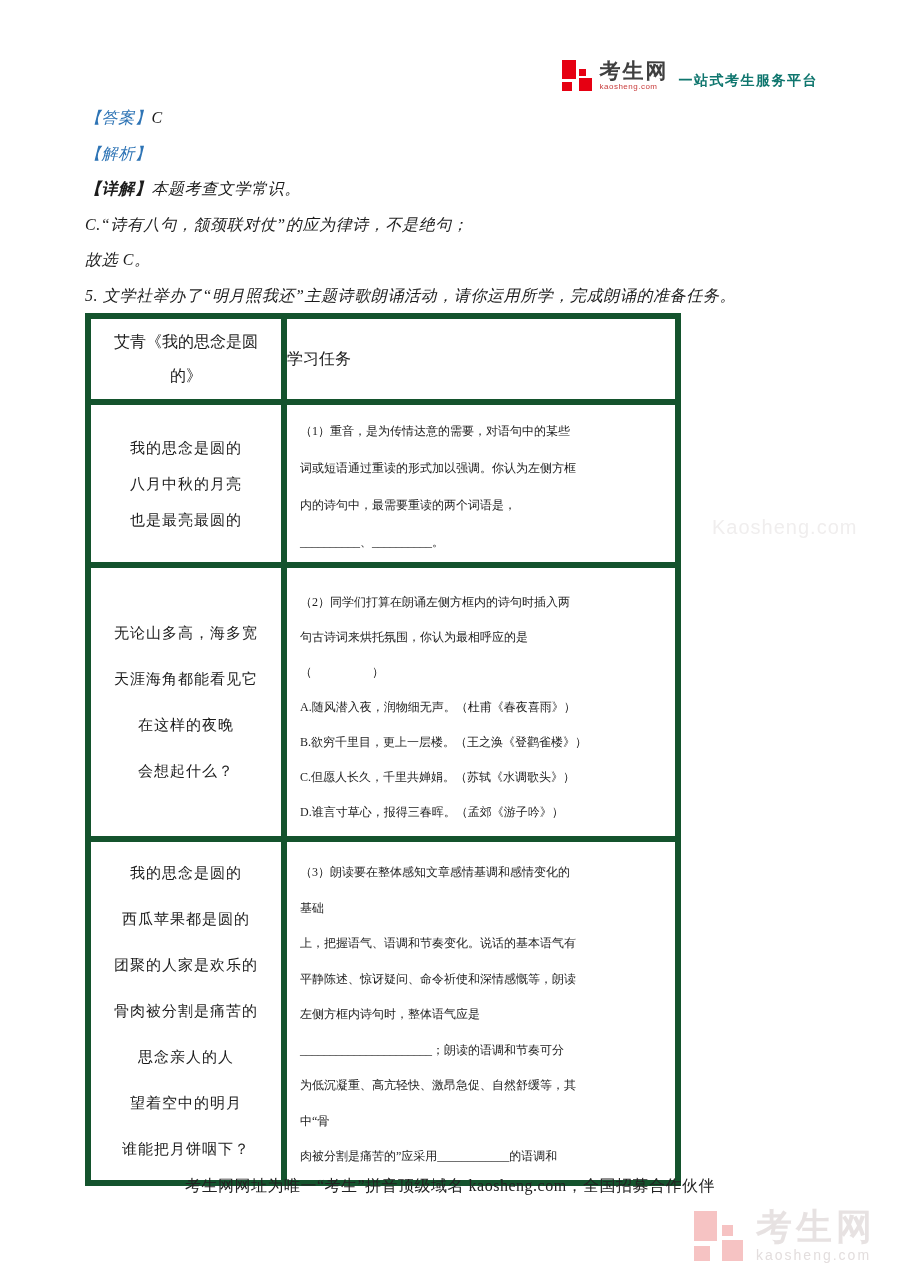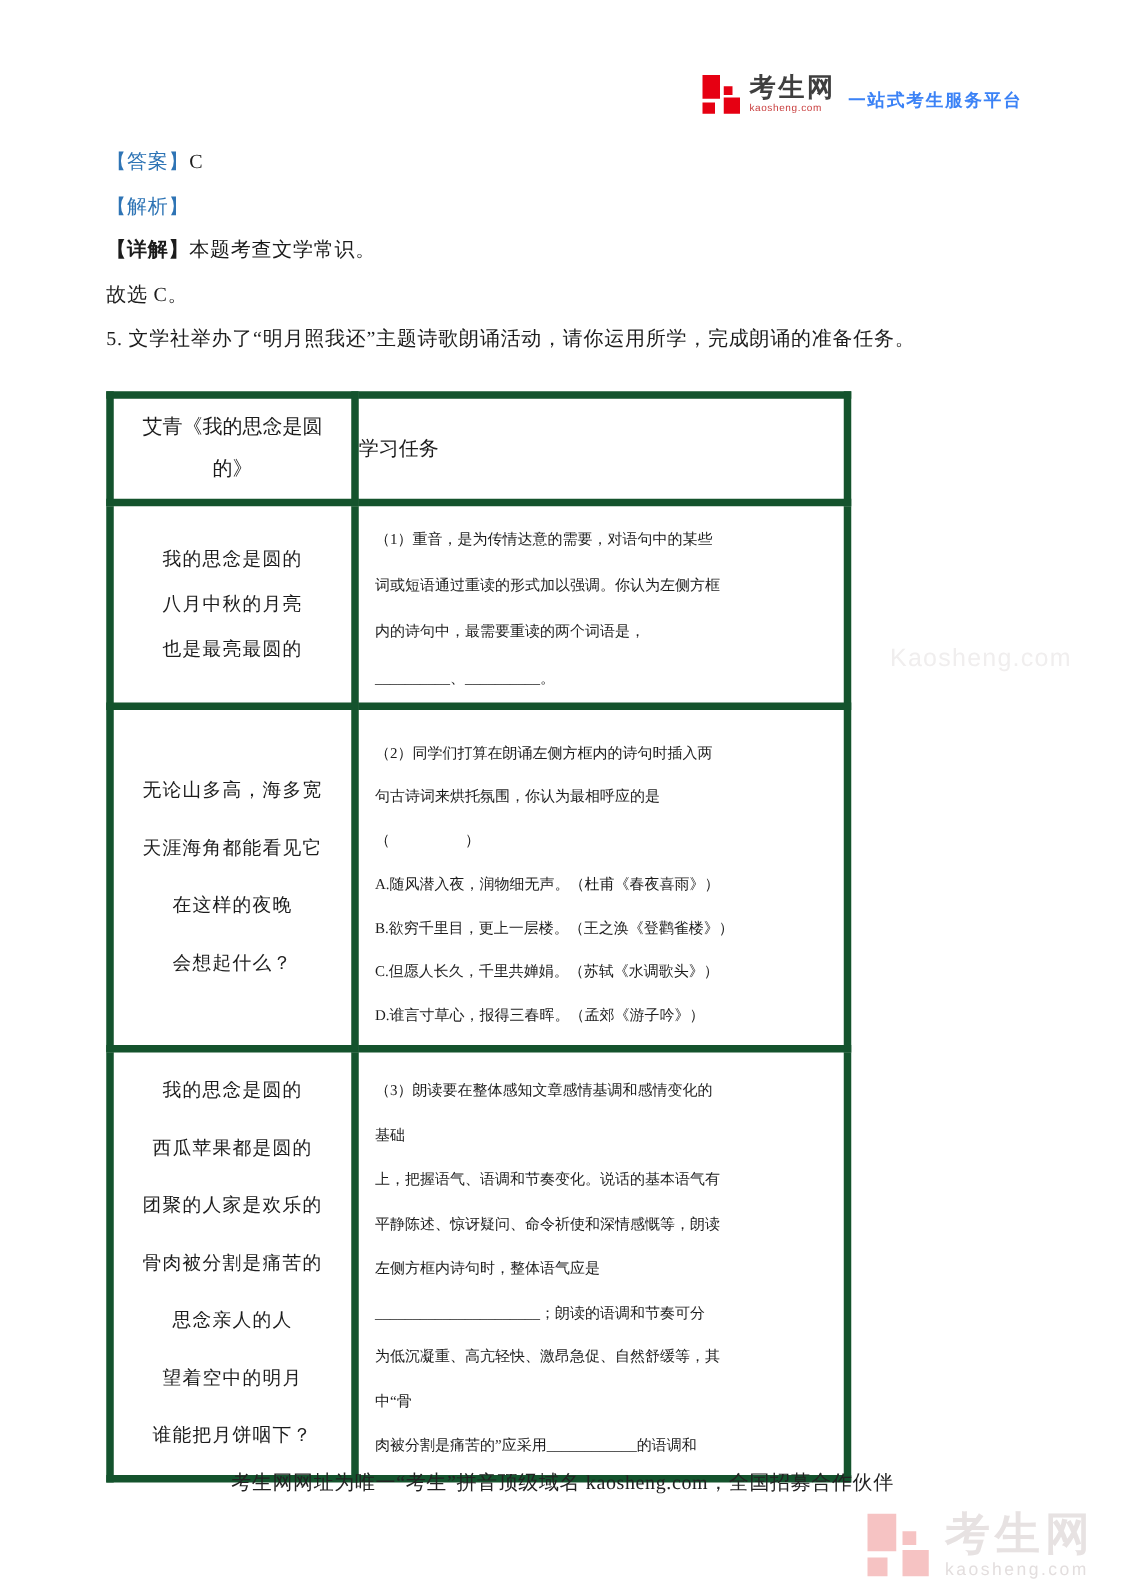--- a/index.html
+++ b/index.html
@@ -16,24 +16,24 @@
   .blk-a { left:0; top:0; width:14px; height:19px; }
   .blk-b { left:0; top:22px; width:10px; height:9px; }
   .blk-c { left:17px; top:9px; width:7px; height:7px; }
   .blk-d { left:17px; top:18px; width:13px; height:13px; }
   .brand-text { margin-left:6px; display:flex; flex-direction:column; line-height:1; }
   .brand-name { font-family:"Liberation Sans","DejaVu Sans",sans-serif; font-weight:bold;
     font-size:21px; color:#3f3f3f; letter-spacing:2px; }
   .brand-domain { font-family:"Liberation Sans","DejaVu Sans",sans-serif; font-size:8px;
     color:#c83c3c; letter-spacing:0.5px; margin-top:2px; }
   .brand-tagline { font-family:"Liberation Sans","DejaVu Sans",sans-serif; font-weight:bold;
-    font-size:14px; color:#3b82f6; letter-spacing:1.5px; margin-left:10px; margin-top:10px; }
+    font-size:14px; color:#0f766e; letter-spacing:1.5px; margin-left:10px; margin-top:10px; }
 
   
-  .content { position:absolute; left:85px; top:112px; width:740px; }
+  .content { position:absolute; left:85px; top:100px; width:740px;font-style:italic; }
   .content p { margin:0; line-height:35.5px; font-size:16px; letter-spacing:0.6px; }
   .lab-blue { color:#2e74b5; }
   .lab-bold { font-weight:bold; }
 
   
   table.qtable { position:absolute; left:85px; top:313px; border-collapse:collapse;
     table-layout:fixed; width:578px; }
   table.qtable td { border:6px solid #14532d; padding:0; vertical-align:middle; }
   .c-left  { width:190px; text-align:center; }
   .c-right { width:388px; }
@@ -89,20 +89,21 @@
     <span class="brand-name">考生网</span>
     <span class="brand-domain">kaosheng.com</span>
   </div>
   <span class="brand-tagline">一站式考生服务平台</span>
 </div>
 
 <div class="content">
   <p><span class="lab-blue">【答案】</span><span>C</span></p>
   <p><span class="lab-blue">【解析】</span></p>
   <p><span class="lab-bold">【详解】</span><span>本题考查文学常识。</span></p>
+  <p>C.“诗有八句，颔颈联对仗”的应为律诗，不是绝句；</p>
   <p>故选 C。</p>
   <p>5. 文学社举办了“明月照我还”主题诗歌朗诵活动，请你运用所学，完成朗诵的准备任务。</p>
 </div>
 
 <table class="qtable">
   <tbody>
       <tr class="head-row">
     <td class="c-left head-left">
       <div>艾青《我的思念是圆</div>
       <div>的》</div>

